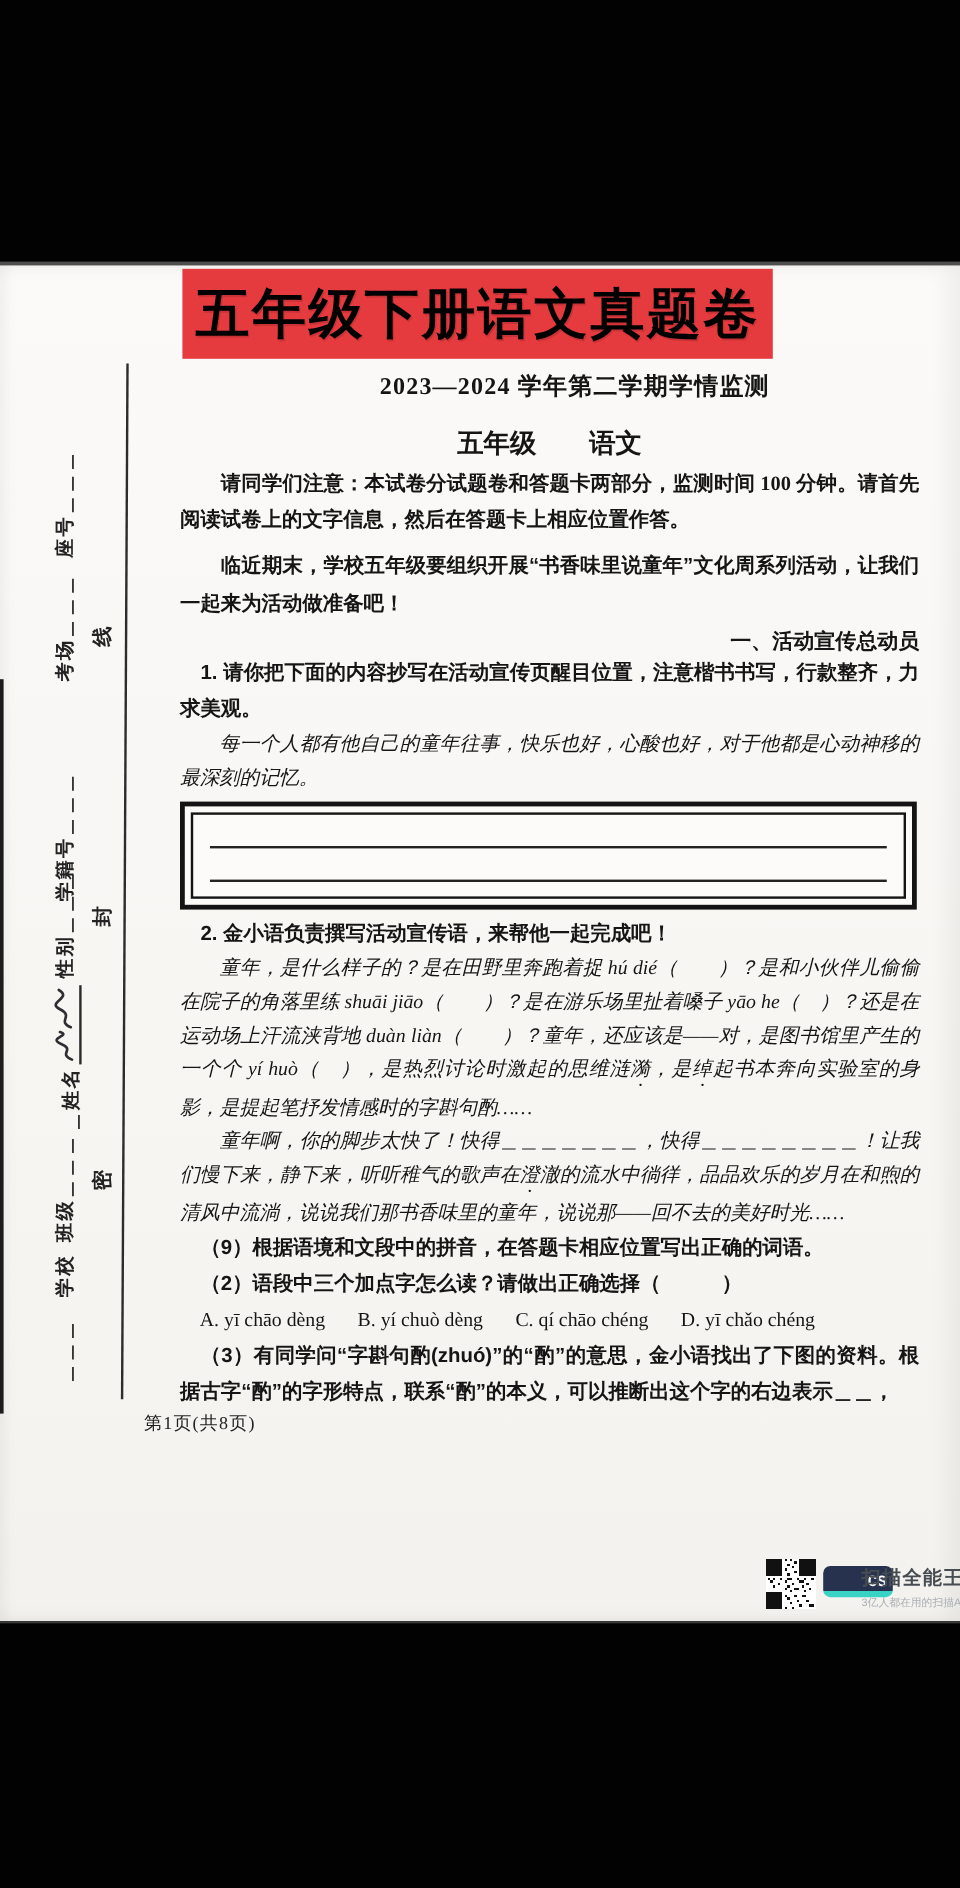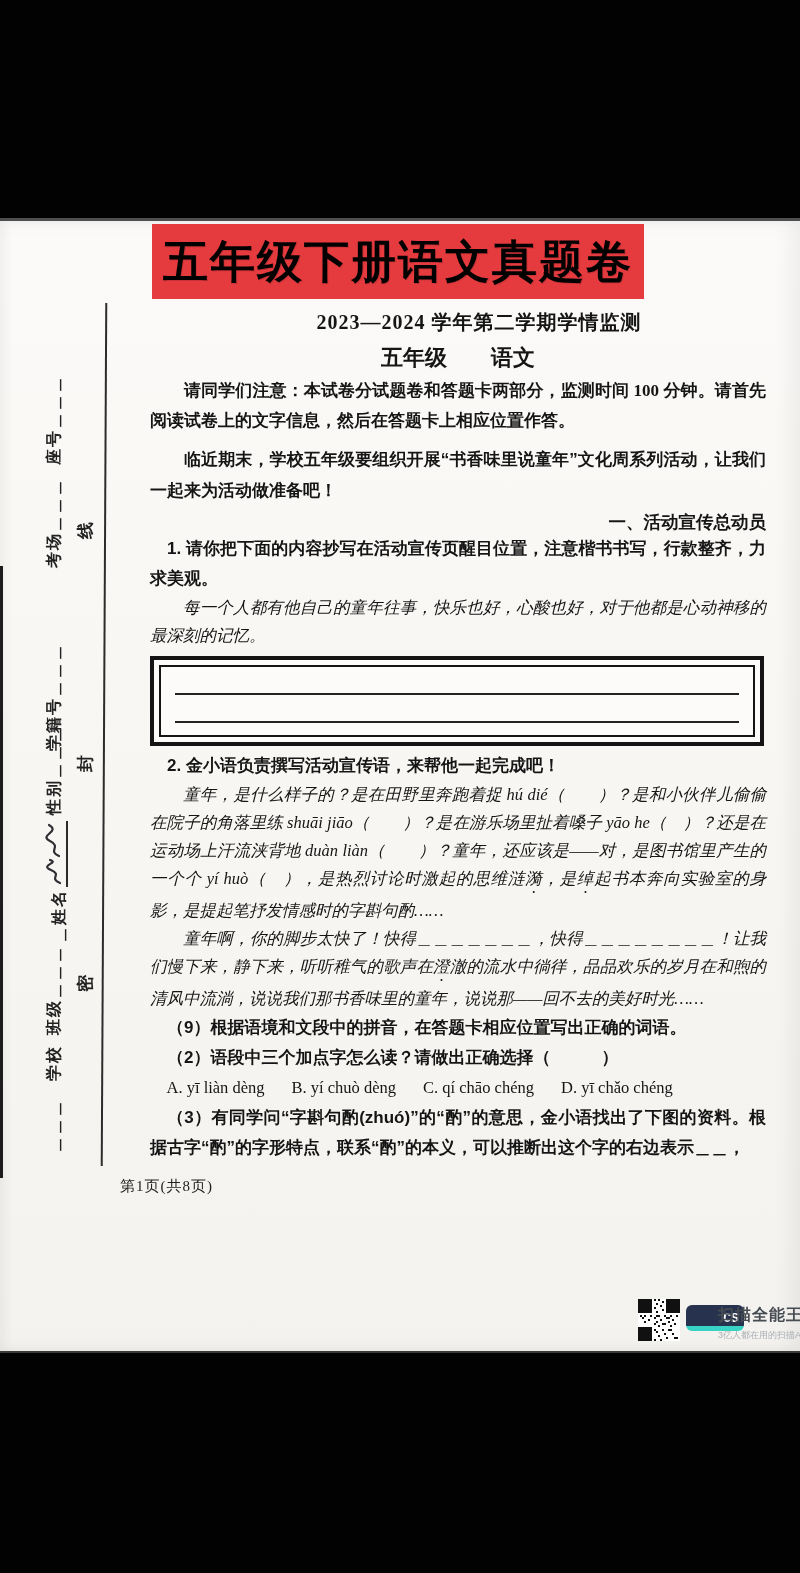--- a/index.html
+++ b/index.html
@@ -33,21 +33,21 @@
     position:absolute;left:44px;transform:rotate(-90deg);transform-origin:0 0;
     white-space:nowrap;font-size:16px;font-weight:600;letter-spacing:2px;color:#222;
   }
   .vseal{
     position:absolute;left:74px;transform:rotate(-90deg);transform-origin:0 0;
     white-space:nowrap;font-size:17px;font-weight:700;color:#222;
   }
   .scribble{display:inline-block;vertical-align:-4px;border-bottom:2px solid #2a2a2a;margin-left:2px;}
   .content{position:absolute;left:150px;top:87px;width:616px;}
   .term{margin:2px 0 0;padding-left:42px;text-align:center;font-size:20px;line-height:25px;font-weight:700;letter-spacing:1px;}
-  .gradeline{margin:9px 0 5px;text-align:center;font-size:22px;line-height:27px;font-weight:700;}
+  .gradeline{margin:21px 0 5px;text-align:center;font-size:22px;line-height:27px;font-weight:700;}
   .gradeline .gap{display:inline-block;width:2em;}
   .notice{margin:0;font-size:17px;line-height:30px;font-weight:600;text-indent:2em;text-align:justify;}
   .hei{font-family:"Liberation Sans","DejaVu Sans",sans-serif;font-weight:700;}
   .intro{margin:8px 0 0;font-size:17px;line-height:31px;text-indent:2em;text-align:justify;}
   .sec{margin:4px 0 0;font-size:17.5px;line-height:24px;text-align:right;}
   .q{margin:0;font-size:17px;line-height:30px;text-indent:1em;text-align:justify;}
   .kai{margin:0;font-size:16.5px;line-height:28px;font-style:italic;font-weight:500;text-indent:2em;text-align:justify;}
   .dot{
     text-emphasis:filled dot #111;-webkit-text-emphasis:filled dot #111;
     text-emphasis-position:under left;-webkit-text-emphasis-position:under;
@@ -124,21 +124,21 @@
 
     <p class="q hei">2. 金小语负责撰写活动宣传语，来帮他一起完成吧！</p>
 
     <p class="kai"><span>童年，是什么样子的？是在田野里奔跑着捉 hú dié（　　）？是和小伙伴儿偷偷在院子的角落里练 shuāi jiāo（　　）？是在游乐场里扯着嗓子 yāo he（　）？还是在运动场上汗流浃背地 duàn liàn（　　）？童年，还应该是——对，是图书馆里产生的一个个 yí huò（　），是热烈讨论时激起的思维涟</span><span class="dot">漪</span><span>，是</span><span class="dot">绰</span><span>起书本奔向实验室的身影，是提起笔抒发情感时的字斟句酌……</span></p>
 
     <p class="kai"><span>童年啊，你的脚步太快了！快得＿＿＿＿＿＿＿，快得＿＿＿＿＿＿＿＿！让我们慢下来，静下来，听听稚气的歌声在</span><span class="dot">澄</span><span>澈的流水中徜徉，品品欢乐的岁月在和煦的清风中流淌，说说我们那书香味里的童年，说说那——回不去的美好时光……</span></p>
 
     <p class="q hei">（9）根据语境和文段中的拼音，在答题卡相应位置写出正确的词语。</p>
     <p class="q hei">（2）语段中三个加点字怎么读？请做出正确选择（　　　）</p>
 
-    <p class="opts"><span>A. yī liàn dèng</span><span>B. yí chuò dèng</span><span>C. qí chāo chéng</span><span>D. yī chǎo chéng</span></p>
+    <p class="opts"><span>A. yī chāo dèng</span><span>B. yí chuò dèng</span><span>C. qí chāo chéng</span><span>D. yī chǎo chéng</span></p>
 
     <p class="q hei">（3）有同学问“字斟句酌(zhuó)”的“酌”的意思，金小语找出了下图的资料。根据古字“酌”的字形特点，联系“酌”的本义，可以推断出这个字的右边表示＿＿，</p>
   </div>
 
   <div class="footer">第1页(共8页)</div>
 
   <svg class="wm-qr" width="42" height="42" viewBox="0 0 21 21" shape-rendering="crispEdges">
     <rect width="21" height="21" fill="#fff"></rect>
     <g fill="#111">
       <rect x="0" y="0" width="7" height="7"></rect>

